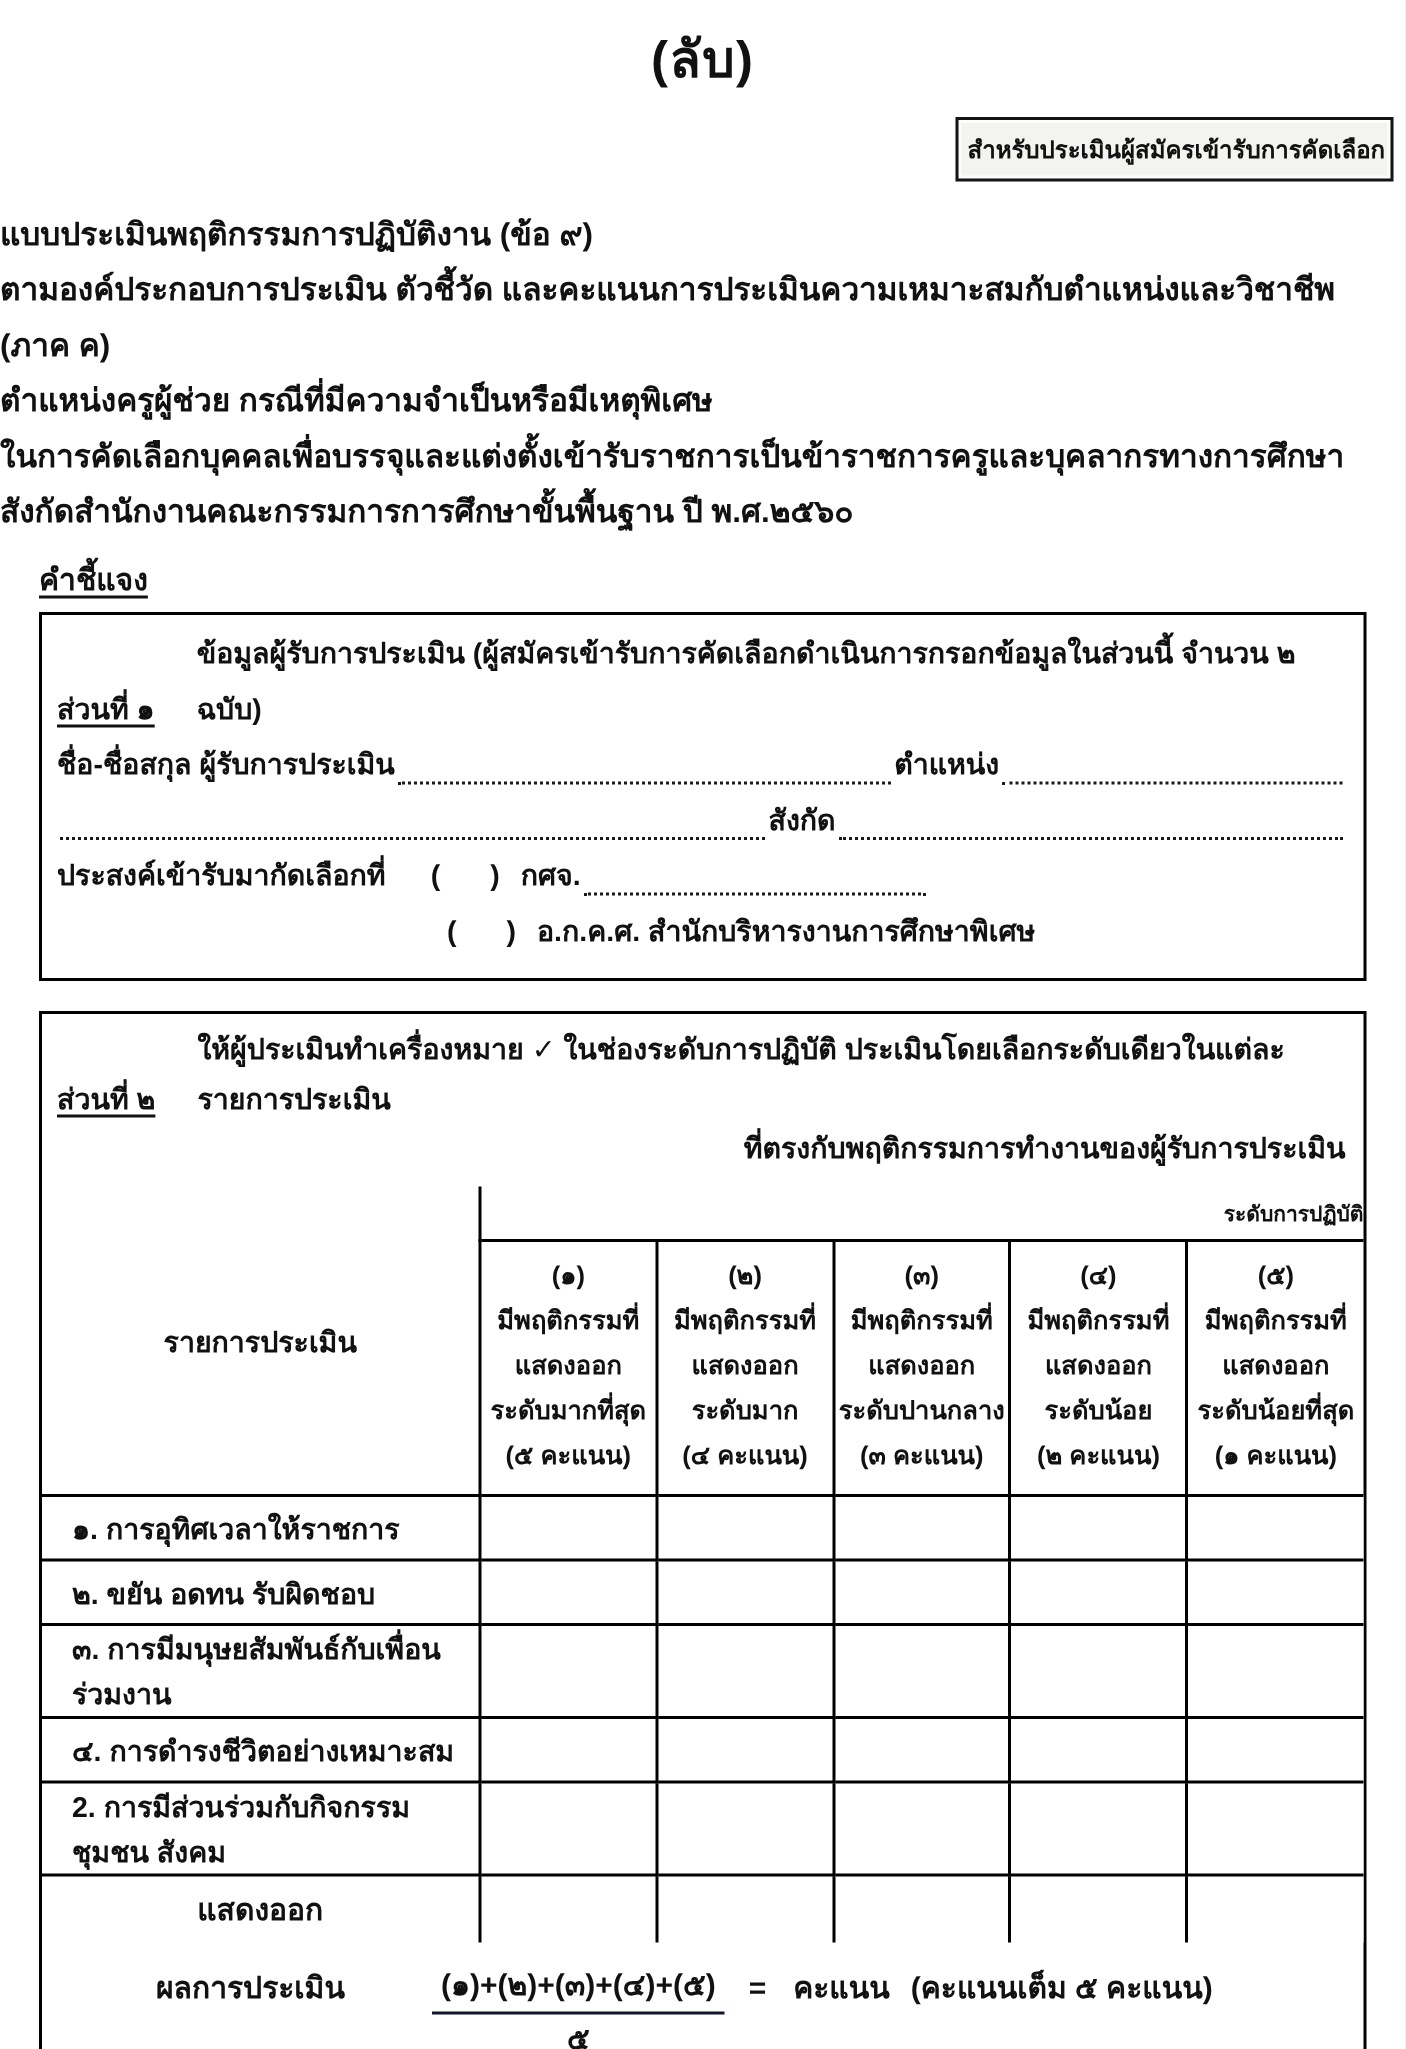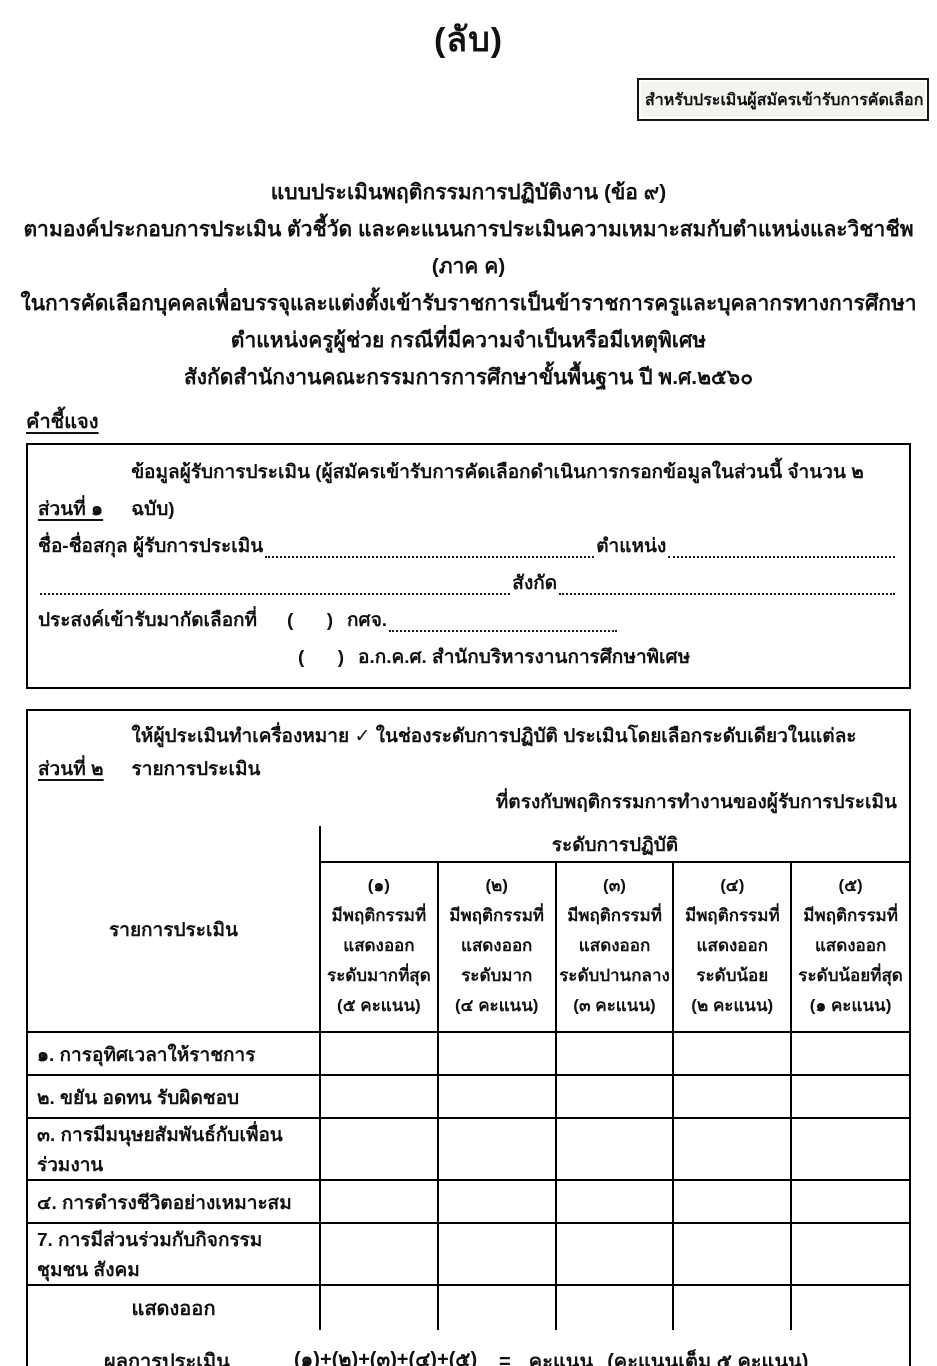--- a/index.html
+++ b/index.html
@@ -27,22 +27,22 @@
     border:2px solid #141414;
     background:#f3f3f0;
     box-shadow:0 0 0 2px #fdfdfb inset;
     padding:7px 6px;
     font-size:16px; font-weight:700;
     text-align:center;
     white-space:nowrap;
   }
   
   .title-block {
-    margin-top:107px;
-    text-align:center;
+    margin-top:72px;
+    text-align:left;
     font-size:21px; font-weight:700;
     line-height:37px;
   }
   
   .instructions {
     margin:10px 0 6px 26px;
     font-size:20px; font-weight:700;
     text-decoration:underline;
     text-underline-offset:4px;
     text-decoration-thickness:2px;
@@ -84,31 +84,31 @@
   .s2-head .cont { margin-left:92px;text-align:right; }
   table.eval {
     width:100%;
     border-collapse:collapse;
     border-style:hidden;
     table-layout:fixed;
   }
   table.eval th, table.eval td { border:2px solid #000; }
   col.c-item { width:292px; }
   th.item-h { font-size:19px; font-weight:700; vertical-align:middle; }
-  th.group-h { font-size:19px; font-weight:700; height:36px; }
+  th.group-h { font-size:14px; font-weight:700; height:36px;text-align:right; }
   th.level-h {
     font-size:17px; font-weight:700;
     padding:8px 2px 10px;
     vertical-align:top;
   }
   th.level-h .lv-no { line-height:30px; }
   th.level-h .lv-desc { white-space:pre-line; line-height:30px; font-weight:700; }
   td.item-label {
     font-size:19px; font-weight:600;
-    padding:0 6px 0 9px;
+    padding:0 6px 0 20px;
     height:43px;
     text-align:left;
   }
   td.score-cell { height:43px; background:#fff; }
   td.total-label {
     text-align:center; font-weight:700; font-size:20px; height:45px;
   }
   
   .formula {
     display:flex; align-items:flex-start;
@@ -137,22 +137,22 @@
 
   <div class="classification">(ลับ)</div>
 
   <div class="corner-box">
     <span>สำหรับประเมินผู้สมัครเข้ารับการคัดเลือก</span>
   </div>
 
   <div class="title-block">
     <div>แบบประเมินพฤติกรรมการปฏิบัติงาน (ข้อ ๙)</div>
     <div>ตามองค์ประกอบการประเมิน ตัวชี้วัด และคะแนนการประเมินความเหมาะสมกับตำแหน่งและวิชาชีพ (ภาค ค)</div>
+    <div>ตำแหน่งครูผู้ช่วย กรณีที่มีความจำเป็นหรือมีเหตุพิเศษ</div>
     <div>ในการคัดเลือกบุคคลเพื่อบรรจุและแต่งตั้งเข้ารับราชการเป็นข้าราชการครูและบุคลากรทางการศึกษา</div>
-    <div>ตำแหน่งครูผู้ช่วย กรณีที่มีความจำเป็นหรือมีเหตุพิเศษ</div>
     <div>สังกัดสำนักงานคณะกรรมการการศึกษาขั้นพื้นฐาน ปี พ.ศ.๒๕๖๐</div>
   </div>
 
   <div>
     <span class="instructions">คำชี้แจง</span>
   </div>
 
   <div class="box">
     <div class="s1-inner">
       <div class="frow">
@@ -275,21 +275,21 @@
       </tr>
       <tr>
         <td class="item-label">๔. การดำรงชีวิตอย่างเหมาะสม</td>
         <td class="score-cell"></td>
         <td class="score-cell"></td>
         <td class="score-cell"></td>
         <td class="score-cell"></td>
         <td class="score-cell"></td>
       </tr>
       <tr>
-        <td class="item-label">7. การมีส่วนร่วมกับกิจกรรมชุมชน สังคม</td>
+        <td class="item-label">2. การมีส่วนร่วมกับกิจกรรมชุมชน สังคม</td>
         <td class="score-cell"></td>
         <td class="score-cell"></td>
         <td class="score-cell"></td>
         <td class="score-cell"></td>
         <td class="score-cell"></td>
       </tr>
       <tr>
         <td class="total-label">แสดงออก</td>
         <td class="score-cell"></td>
         <td class="score-cell"></td>

